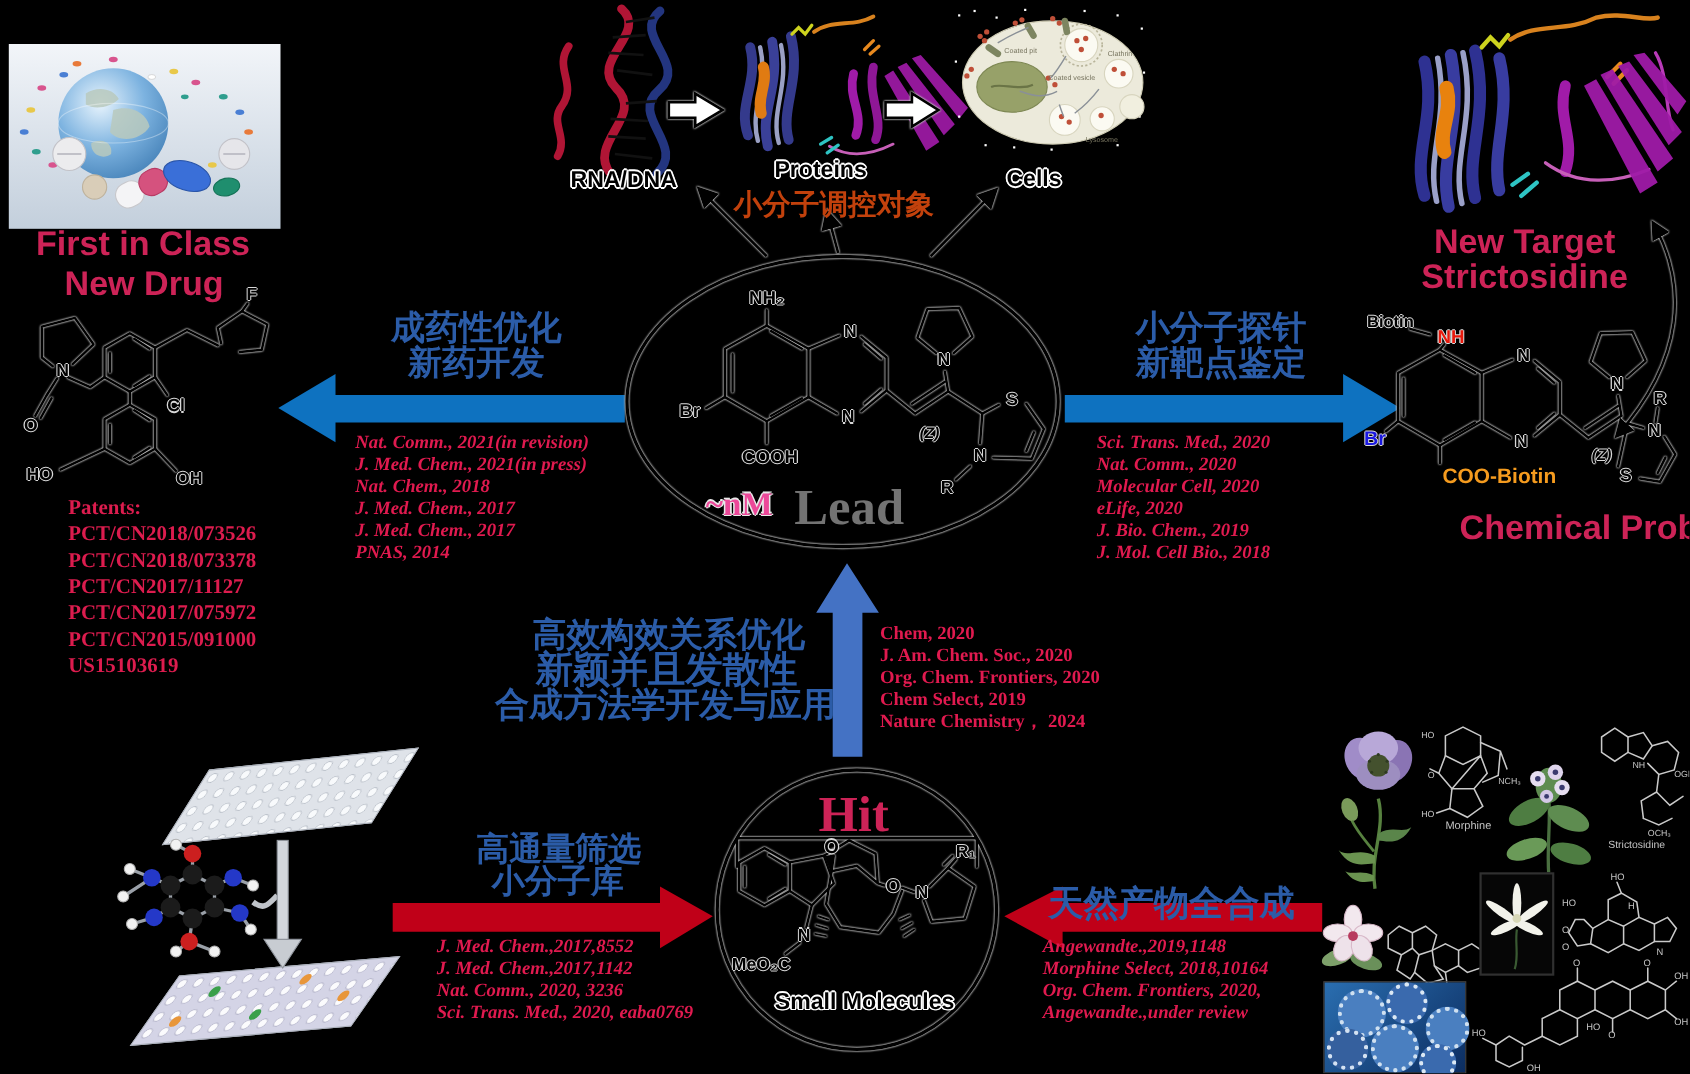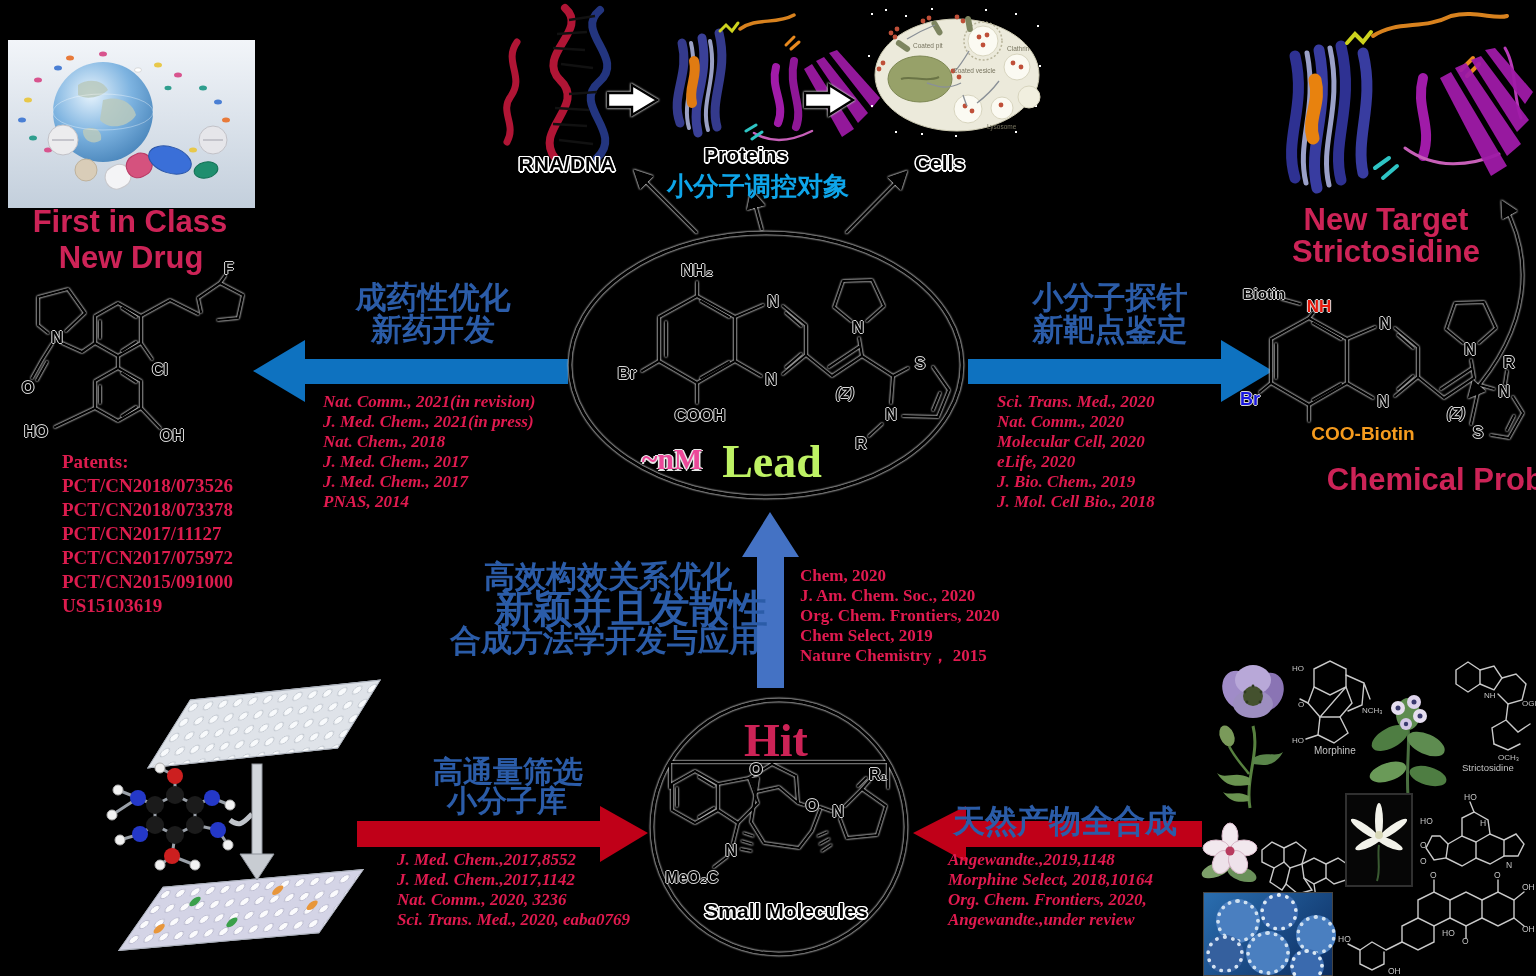--- a/index.html
+++ b/index.html
@@ -507,37 +507,37 @@
       <path d="M220,283 225,276"></path>
     </g>
   </svg>
 
   <div class="t ctr crimson" style="left:130px;top:222px;font-size:31px;">First in Class</div>
   <div class="t ctr crimson" style="left:131px;top:258px;font-size:31px;">New Drug</div>
 
   <div class="t ctr outl" style="left:567px;top:164px;font-size:21px;">RNA/DNA</div>
   <div class="t ctr outl" style="left:746px;top:155px;font-size:21px;">Proteins</div>
   <div class="t ctr outl" style="left:940px;top:163px;font-size:21px;">Cells</div>
-  <div class="t ctr" style="left:758px;top:186px;font-size:26px;font-weight:bold;color:#0ea5e9;">小分子调控对象</div>
+  <div class="t ctr" style="left:758px;top:186px;font-size:26px;font-weight:bold;color:#c2410c;">小分子调控对象</div>
 
   <div class="t ctr crimson" style="left:1386px;top:220px;font-size:31px;">New Target</div>
   <div class="t ctr crimson" style="left:1386px;top:252px;font-size:31px;">Strictosidine</div>
   <div class="t ctr crimson" style="left:1444px;top:480px;font-size:31px;">Chemical Probe</div>
 
   <div class="t ctr serifb" style="left:672px;top:459px;font-size:30px;color:#ec4899;text-shadow:-1.5px 0 #e8e8e8,1.5px 0 #e8e8e8,0 -1.5px #e8e8e8,0 1.5px #e8e8e8;">~nM</div>
-  <div class="t ctr serifb" style="left:772px;top:461px;font-size:46px;color:#bef264;">Lead</div>
+  <div class="t ctr serifb" style="left:772px;top:461px;font-size:46px;color:#737373;">Lead</div>
   <div class="t ctr serifb" style="left:776px;top:740px;font-size:46px;color:#cd2357;">Hit</div>
   <div class="t ctr outl" style="left:786px;top:911px;font-size:21px;">Small Molecules</div>
 
   <div class="t ctr cn" style="left:433px;top:298px;font-size:31px;">成药性优化</div>
   <div class="t ctr cn" style="left:433px;top:330px;font-size:31px;">新药开发</div>
   <div class="t ctr cn" style="left:1110px;top:298px;font-size:31px;">小分子探针</div>
   <div class="t ctr cn" style="left:1110px;top:330px;font-size:31px;">新靶点鉴定</div>
   <div class="t ctr cn" style="left:608px;top:577px;font-size:31px;">高效构效关系优化</div>
-  <div class="t ctr cn" style="left:606px;top:609px;font-size:39px;margin-left:25px;">新颖并且发散性</div>
+  <div class="t ctr cn" style="left:606px;top:609px;font-size:34px;">新颖并且发散性</div>
   <div class="t ctr cn" style="left:508px;top:772px;font-size:30px;">高通量筛选</div>
   <div class="t ctr cn" style="left:605px;top:641px;font-size:31px;">合成方法学开发与应用</div>
   <div class="t ctr cn" style="left:507px;top:801px;font-size:30px;">小分子库</div>
   <div class="t ctr cn" style="left:1065px;top:822px;font-size:32px;">天然产物全合成</div>
 
   <div class="abs citbox" style="left:323px;top:392px;">
     <div>Nat. Comm., 2021(in revision)</div>
     <div>J. Med. Chem., 2021(in press)</div>
     <div>Nat. Chem., 2018</div>
     <div>J. Med. Chem., 2017</div>
@@ -550,21 +550,21 @@
     <div>Molecular Cell, 2020</div>
     <div>eLife, 2020</div>
     <div>J. Bio. Chem., 2019</div>
     <div>J. Mol. Cell Bio., 2018</div>
   </div>
   <div class="abs citbox upright" style="left:800px;top:566px;">
     <div>Chem, 2020</div>
     <div>J. Am. Chem. Soc., 2020</div>
     <div>Org. Chem. Frontiers, 2020</div>
     <div>Chem Select, 2019</div>
-    <div>Nature Chemistry， 2015</div>
+    <div>Nature Chemistry， 2024</div>
   </div>
   <div class="abs citbox" style="left:397px;top:850px;">
     <div>J. Med. Chem.,2017,8552</div>
     <div>J. Med. Chem.,2017,1142</div>
     <div>Nat. Comm., 2020, 3236</div>
     <div>Sci. Trans. Med., 2020, eaba0769</div>
   </div>
   <div class="ab s abs citbox" style="position:absolute;left:948px;top:850px;">
     <div>Angewandte.,2019,1148</div>
     <div>Morphine Select, 2018,10164</div>

